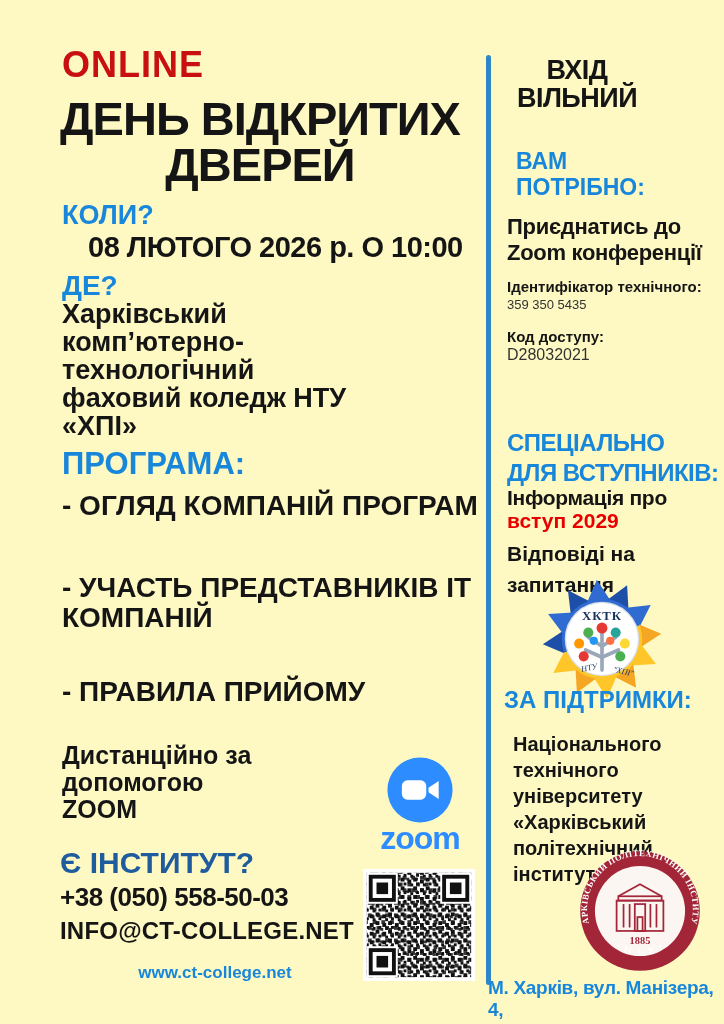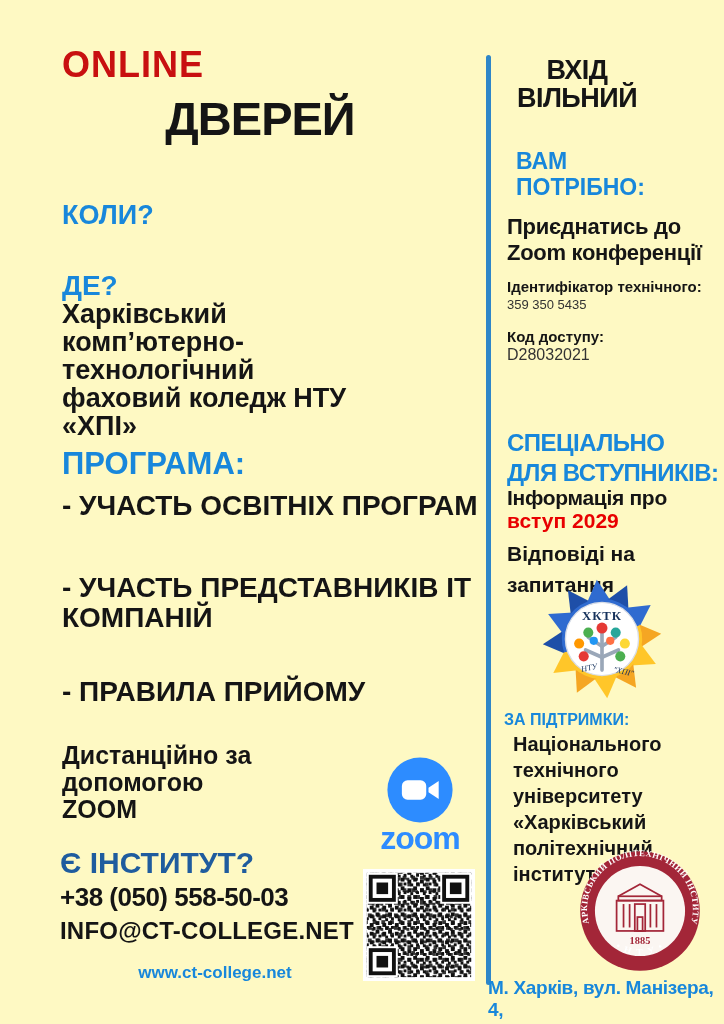--- a/index.html
+++ b/index.html
@@ -40,49 +40,51 @@
   .join{left:507px;top:214px;font-size:22px;line-height:26px;letter-spacing:-0.3px;}
   .conf-id-label{left:507px;top:278px;font-size:15px;font-weight:700;}
   .conf-id-value{left:507px;top:297px;font-size:13px;color:#333;}
   .code-label{left:507px;top:328px;font-size:15px;font-weight:700;}
   .code-value{left:507px;top:346px;font-size:16px;color:#333;text-align:center;}
   .special{left:507px;top:428px;font-size:24px;line-height:30px;letter-spacing:-0.5px;}
   .info-black{left:507px;top:486px;font-size:21px;letter-spacing:-0.3px;}
   .info-red{left:507px;top:509px;font-size:21px;}
   .answers{left:507px;top:538px;font-size:21px;line-height:31px;}
   .gear{left:538px;top:575px;width:128px;height:128px;}
-  .support-label{left:504px;top:711px;font-size:16px;}
+  .support-label{left:504px;top:686px;font-size:24px;}
   .support-text{left:513px;top:731px;width:190px;font-size:20px;line-height:26px;}
   .seal{left:575px;top:846px;width:130px;height:130px;}
   .address{left:488px;top:977px;width:232px;text-align:left;font-size:19px;letter-spacing:-0.3px;}
 </style>
 </head>
 <body>
 
 <div class="poster">
 
   <div class="abs online b red">ONLINE</div>
 
   <div class="abs title b blk">
+    <div>ДЕНЬ ВІДКРИТИХ</div>
     <div>ДВЕРЕЙ</div>
   </div>
 
   <div class="abs when-label b blue">КОЛИ?</div>
+  <div class="abs when-value b blk">08 ЛЮТОГО 2026 р. О 10:00</div>
 
   <div class="abs where-label b blue">ДЕ?</div>
   <div class="abs where-value b blk">
     <div>Харківський</div>
     <div>комп’ютерно-</div>
     <div>технологічний</div>
     <div>фаховий коледж НТУ</div>
     <div>«ХПІ»</div>
   </div>
 
   <div class="abs program-label b blue">ПРОГРАМА:</div>
-  <div class="abs prog-item1 b blk">- УЧАСТЬ ОСВІТНІХ ПРОГРАМ</div>
+  <div class="abs prog-item1 b blk">- ОГЛЯД КОМПАНІЙ ПРОГРАМ</div>
   <div class="abs prog-item2 b blk">- УЧАСТЬ ПРЕДСТАВНИКІВ ІТ КОМПАНІЙ</div>
   <div class="abs prog-item3 b blk">- ПРАВИЛА ПРИЙОМУ</div>
 
   <div class="abs remote b blk">
     <div>Дистанційно за</div>
     <div>допомогою</div>
     <div>ZOOM</div>
   </div>
 
   <div class="abs q-label b dkblue">Є ІНСТИТУТ?</div>

